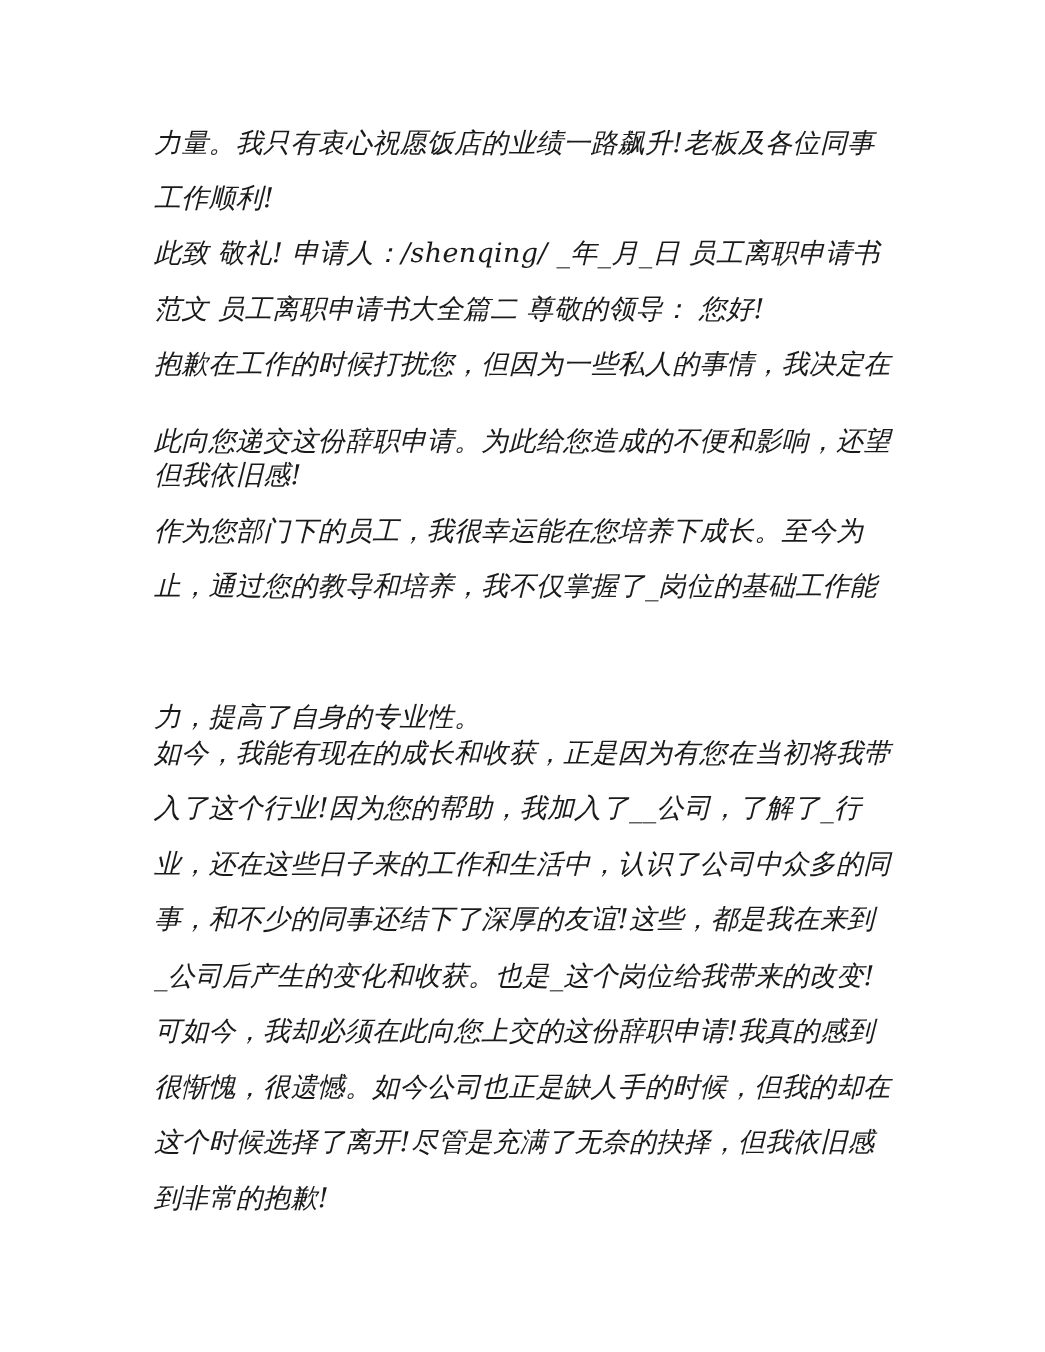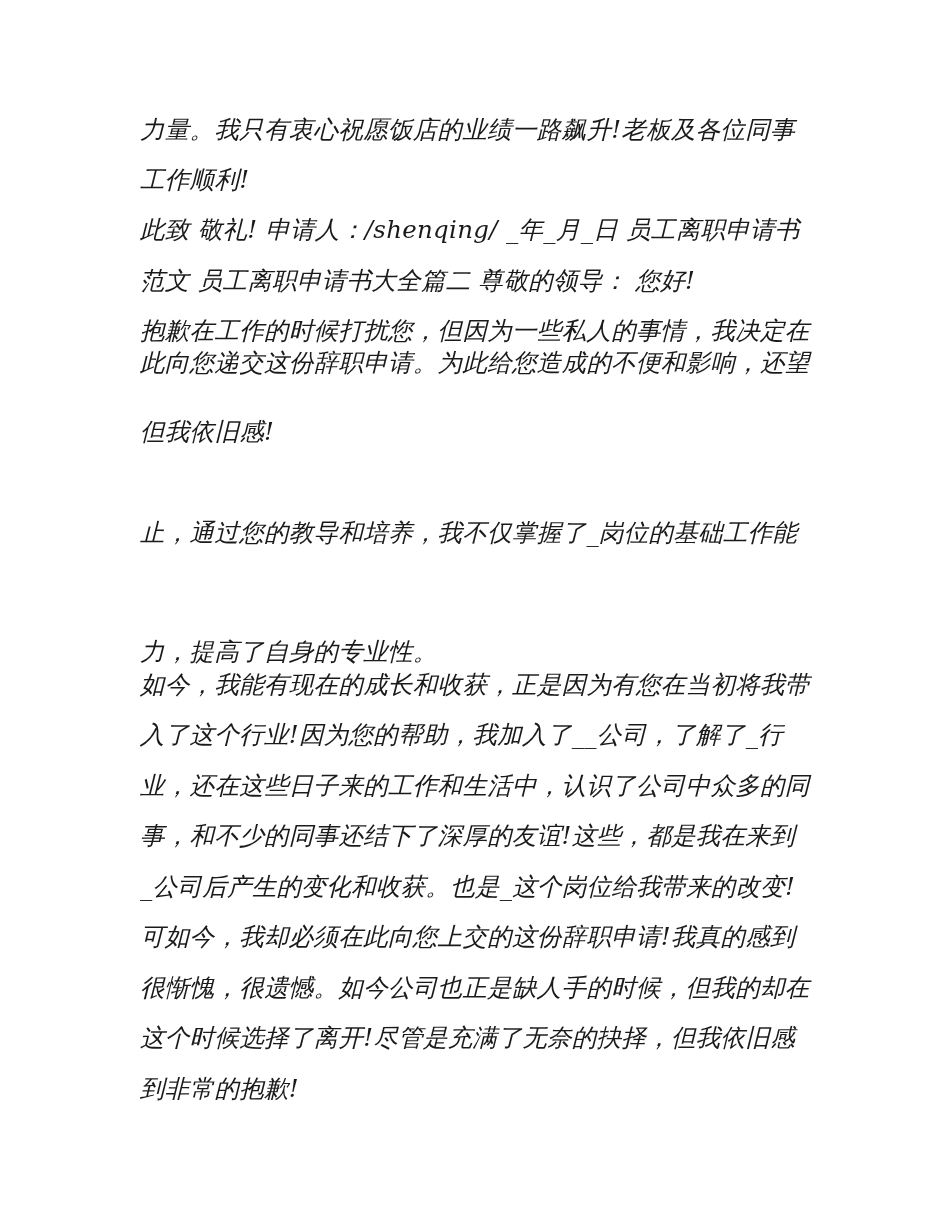--- a/index.html
+++ b/index.html
@@ -34,22 +34,23 @@
 </style>
 </head>
 <body>
 
 <div class="page">
   <div class="line" style="top:115px">力量。我只有衷心祝愿饭店的业绩一路飙升!老板及各位同事</div>
   <div class="line" style="top:165px">工作顺利!</div>
   <div class="line" style="top:215px">此致 敬礼! 申请人：/shenqing/ _年_月_日 员工离职申请书</div>
   <div class="line" style="top:266px">范文 员工离职申请书大全篇二 尊敬的领导： 您好!</div>
   <div class="line" style="top:316px">抱歉在工作的时候打扰您，但因为一些私人的事情，我决定在</div>
-  <div class="line" style="top:348px">此向您递交这份辞职申请。为此给您造成的不便和影响，还望</div>
+  <div class="line" style="top:386px">此向您递交这份辞职申请。为此给您造成的不便和影响，还望</div>
   <div class="line" style="top:417px">但我依旧感!</div>
+  <div class="line" style="top:468px">作为您部门下的员工，我很幸运能在您培养下成长。至今为</div>
   <div class="line" style="top:518px">止，通过您的教导和培养，我不仅掌握了_岗位的基础工作能</div>
   <div class="line" style="top:637px">力，提高了自身的专业性。</div>
   <div class="line" style="top:670px">如今，我能有现在的成长和收获，正是因为有您在当初将我带</div>
   <div class="line" style="top:720px">入了这个行业!因为您的帮助，我加入了__公司，了解了_行</div>
   <div class="line" style="top:771px">业，还在这些日子来的工作和生活中，认识了公司中众多的同</div>
   <div class="line" style="top:821px">事，和不少的同事还结下了深厚的友谊!这些，都是我在来到</div>
   <div class="line" style="top:872px">_公司后产生的变化和收获。也是_这个岗位给我带来的改变!</div>
   <div class="line" style="top:922px">可如今，我却必须在此向您上交的这份辞职申请!我真的感到</div>
   <div class="line" style="top:973px">很惭愧，很遗憾。如今公司也正是缺人手的时候，但我的却在</div>
   <div class="line" style="top:1023px">这个时候选择了离开!尽管是充满了无奈的抉择，但我依旧感</div>

